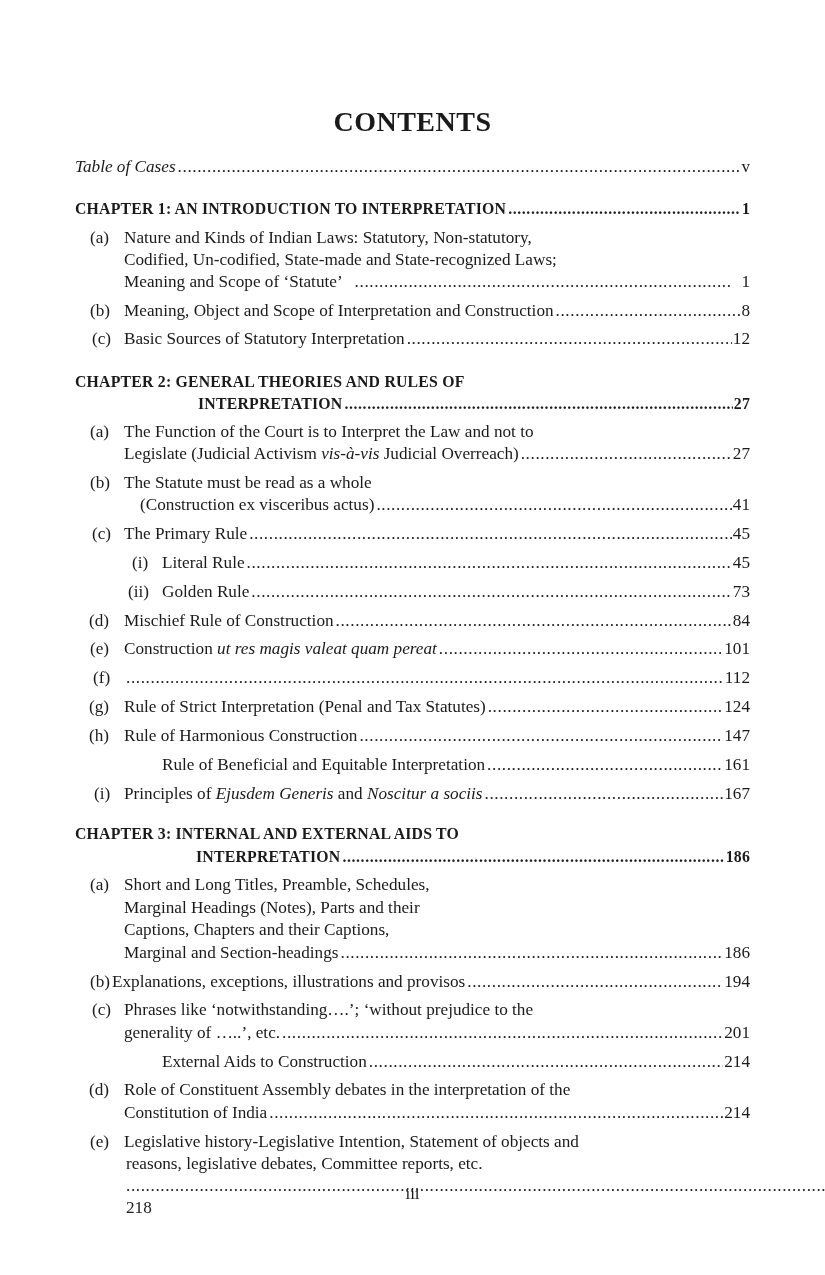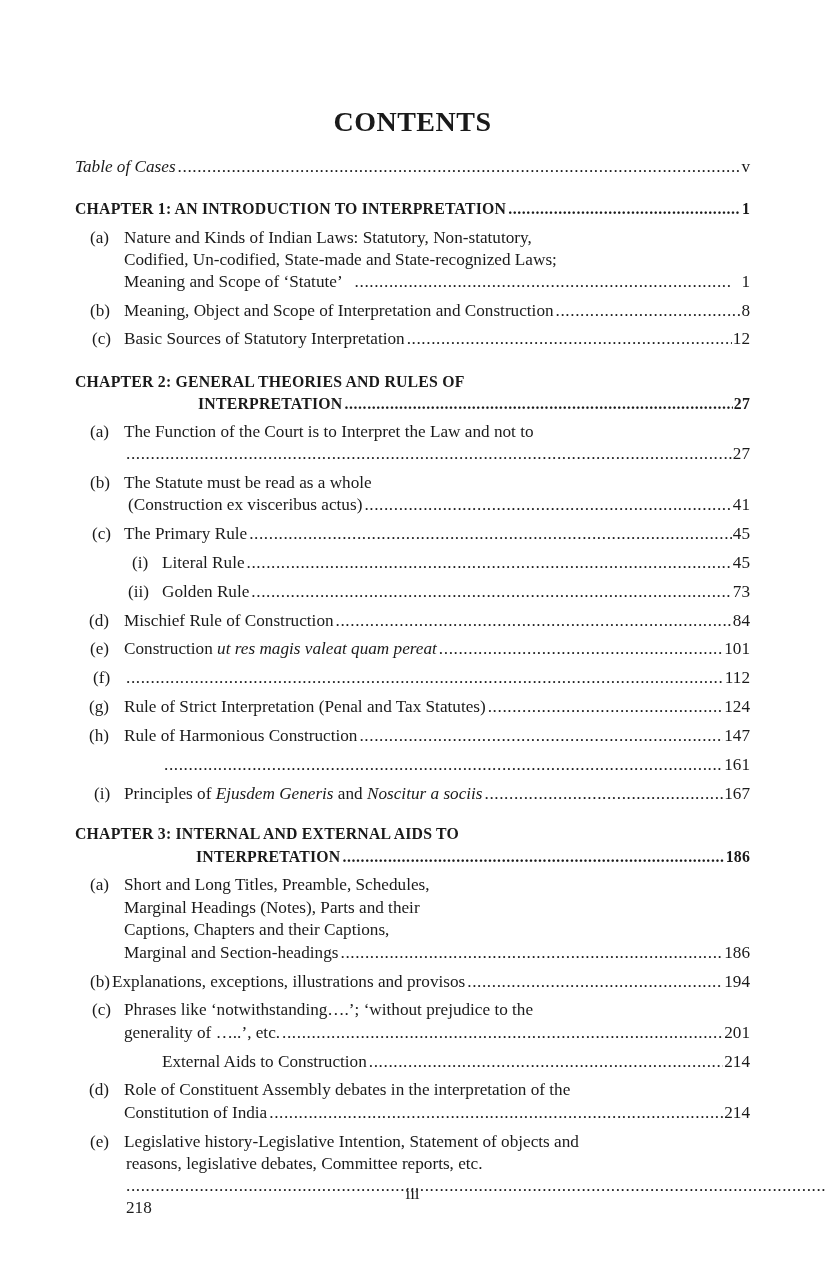--- a/index.html
+++ b/index.html
@@ -71,29 +71,30 @@
       <span class="txt">INTERPRETATION</span>
       <span class="dots"></span>
       <span class="pg">27</span>
     </div>
   </div>
 
   <div>
     <span class="lbl" style="left:90px; top:421px;">(a)</span>
     <span class="lbl" style="left:124px; top:421px;">The Function of the Court is to Interpret the Law and not to</span>
     <div class="row" style="left:124px; right:75px; top:443px;">
+      <span class="txt"><span>Legislate (Judicial Activism </span><span class="it">vis-à-vis</span><span> Judicial Overreach)</span></span>
       <span class="dots"></span>
       <span class="pg">27</span>
     </div>
   </div>
 
   <div>
     <span class="lbl" style="left:90px; top:472px;">(b)</span>
     <span class="lbl" style="left:124px; top:472px;">The Statute must be read as a whole</span>
-    <div class="row" style="left:128px; right:75px; top:494px;">
+    <div class="row" style="left:140px; right:75px; top:494px;">
       <span class="txt">(Construction ex visceribus actus)</span>
       <span class="dots"></span>
       <span class="pg">41</span>
     </div>
   </div>
 
   <div>
     <span class="lbl" style="left:92px; top:523px;">(c)</span>
     <div class="row" style="left:124px; right:75px; top:523px;">
       <span class="txt">The Primary Rule</span>
@@ -159,20 +160,21 @@
     <span class="lbl" style="left:89px; top:725px;">(h)</span>
     <div class="row" style="left:124px; right:75px; top:725px;">
       <span class="txt">Rule of Harmonious Construction</span>
       <span class="dots"></span>
       <span class="pg">147</span>
     </div>
   </div>
 
   <div>
     <div class="row" style="left:162px; right:75px; top:754px;">
+      <span class="txt">Rule of Beneficial and Equitable Interpretation</span>
       <span class="dots"></span>
       <span class="pg">161</span>
     </div>
   </div>
 
   <div>
     <span class="lbl" style="left:94px; top:783px;">(i)</span>
     <div class="row" style="left:124px; right:75px; top:783px;">
       <span class="txt"><span>Principles of </span><span class="it">Ejusdem Generis</span><span> and </span><span class="it">Noscitur a sociis</span></span>
       <span class="dots"></span>

